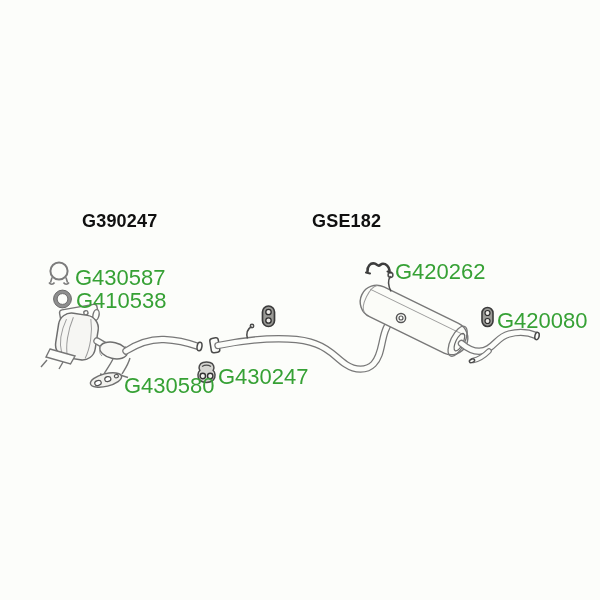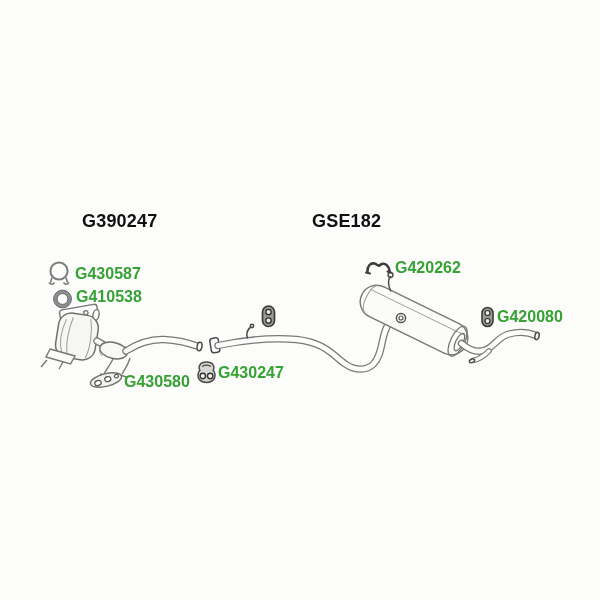--- a/index.html
+++ b/index.html
@@ -16,22 +16,22 @@
   .heading{
     position:absolute;
     font-weight:bold;font-size:18px;color:#101010;
     white-space:nowrap;letter-spacing:.2px;
   }
   #h-left{left:82px;top:203px;}
   #h-right{left:312px;top:203px;text-align:right;}
 
   .lbl{
     position:absolute;
-    font-size:16px;color:#36a135;
-    white-space:nowrap;cursor:pointer;font-weight:bold;
+    font-size:22px;color:#36a135;
+    white-space:nowrap;cursor:pointer;
   }
   #lbl-430587{left:75px;top:257px;}
   #lbl-410538{left:76px;top:280px;}
   #lbl-430580{left:124px;top:365px;}
   #lbl-430247{left:218px;top:356px;}
   #lbl-420547{left:278px;top:299px;}
   #lbl-420262{left:395px;top:251px;}
   #lbl-420080{left:497px;top:300px;}
 
   .ic{position:absolute;}

